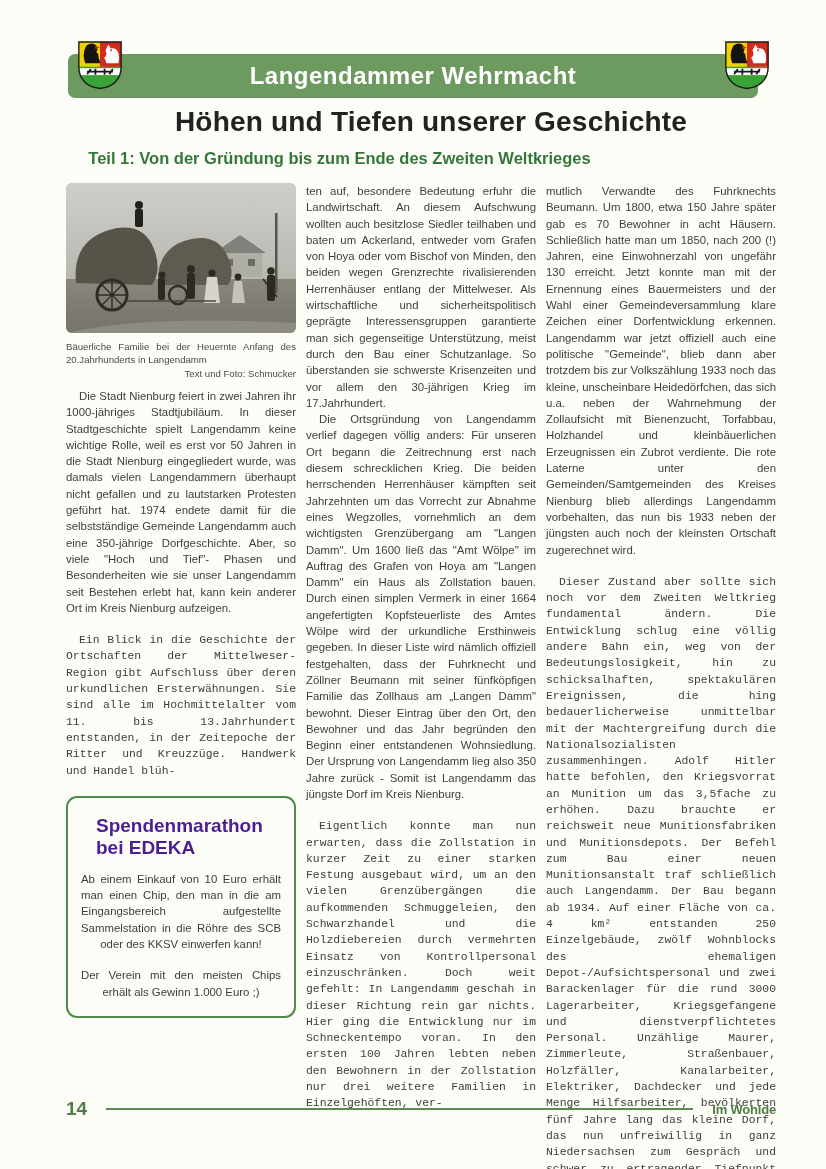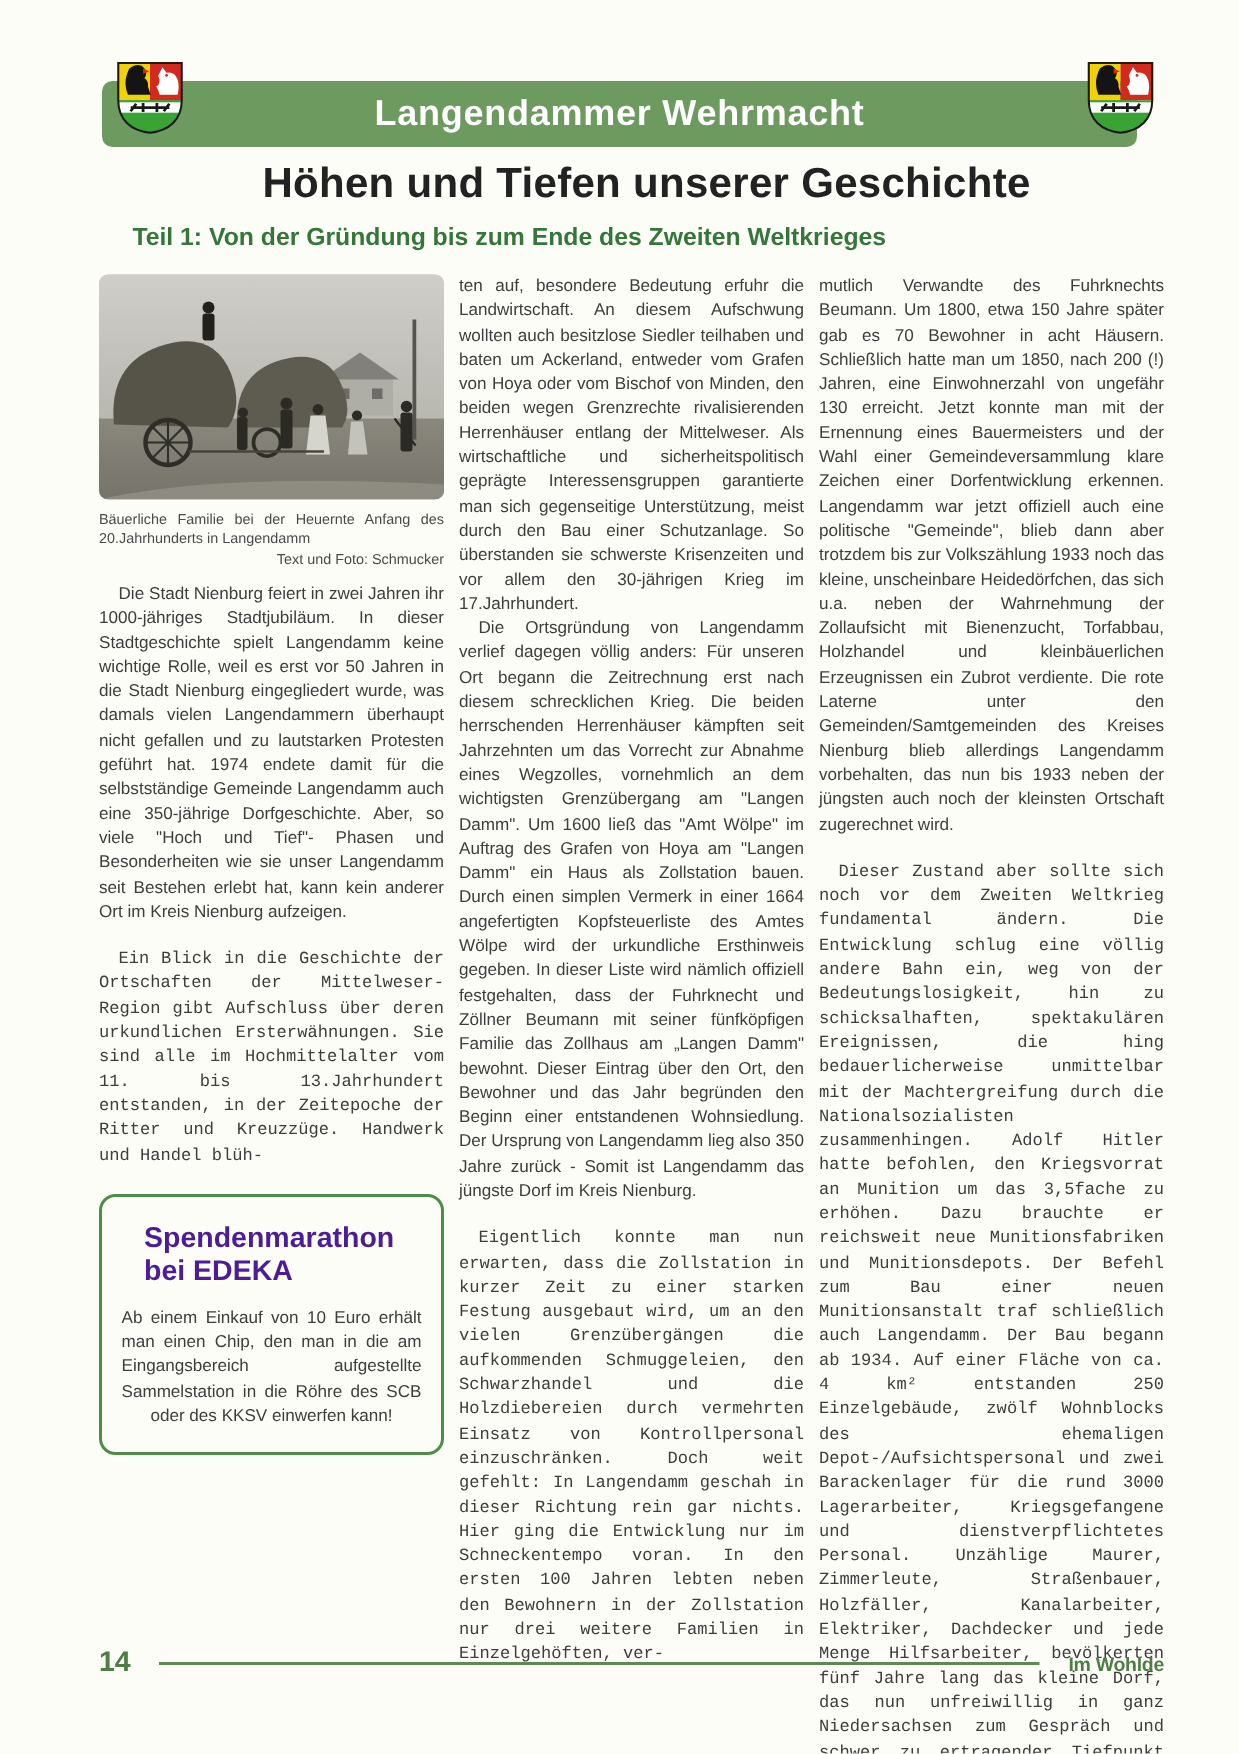--- a/index.html
+++ b/index.html
@@ -180,20 +180,21 @@
     </div>
     <p class="photo-caption">Bäuerliche Familie bei der Heuernte Anfang des 20.Jahrhunderts in Langendamm</p>
     <p class="photo-credit">Text und Foto: Schmucker</p>
 
     <p class="body-text indent first-par">Die Stadt Nienburg feiert in zwei Jahren ihr 1000-jähriges Stadtjubiläum. In dieser Stadtgeschichte spielt Langendamm keine wichtige Rolle, weil es erst vor 50 Jahren in die Stadt Nienburg eingegliedert wurde, was damals vielen Langendammern überhaupt nicht gefallen und zu lautstarken Protesten geführt hat. 1974 endete damit für die selbstständige Gemeinde Langendamm auch eine 350-jährige Dorfgeschichte. Aber, so viele "Hoch und Tief"- Phasen und Besonderheiten wie sie unser Langendamm seit Bestehen erlebt hat, kann kein anderer Ort im Kreis Nienburg aufzeigen.</p>
     <p class="body-text indent gap">Ein Blick in die Geschichte der Ortschaften der Mittelweser-Region gibt Aufschluss über deren urkundlichen Ersterwähnungen. Sie sind alle im Hochmittelalter vom 11. bis 13.Jahrhundert entstanden, in der Zeitepoche der Ritter und Kreuzzüge. Handwerk und Handel blüh-</p>
 
     <div class="infobox">
       <div class="infobox-title">Spendenmarathon bei EDEKA</div>
       <p class="body-text">Ab einem Einkauf von 10 Euro erhält man einen Chip, den man in die am Eingangsbereich aufgestellte Sammelstation in die Röhre des SCB oder des KKSV einwerfen kann!</p>
+      <p class="body-text">Der Verein mit den meisten Chips erhält als Gewinn 1.000 Euro ;)</p>
     </div>
   </div>
 
   <div class="col">
     <p class="body-text">ten auf, besondere Bedeutung erfuhr die Landwirtschaft. An diesem Aufschwung wollten auch besitzlose Siedler teilhaben und baten um Ackerland, entweder vom Grafen von Hoya oder vom Bischof von Minden, den beiden wegen Grenzrechte rivalisierenden Herrenhäuser entlang der Mittelweser. Als wirtschaftliche und sicherheitspolitisch geprägte Interessensgruppen garantierte man sich gegenseitige Unterstützung, meist durch den Bau einer Schutzanlage. So überstanden sie schwerste Krisenzeiten und vor allem den 30-jährigen Krieg im 17.Jahrhundert.</p>
     <p class="body-text indent">Die Ortsgründung von Langendamm verlief dagegen völlig anders: Für unseren Ort begann die Zeitrechnung erst nach diesem schrecklichen Krieg. Die beiden herrschenden Herrenhäuser kämpften seit Jahrzehnten um das Vorrecht zur Abnahme eines Wegzolles, vornehmlich an dem wichtigsten Grenzübergang am "Langen Damm". Um 1600 ließ das "Amt Wölpe" im Auftrag des Grafen von Hoya am "Langen Damm" ein Haus als Zollstation bauen. Durch einen simplen Vermerk in einer 1664 angefertigten Kopfsteuerliste des Amtes Wölpe wird der urkundliche Ersthinweis gegeben. In dieser Liste wird nämlich offiziell festgehalten, dass der Fuhrknecht und Zöllner Beumann mit seiner fünfköpfigen Familie das Zollhaus am „Langen Damm" bewohnt. Dieser Eintrag über den Ort, den Bewohner und das Jahr begründen den Beginn einer entstandenen Wohnsiedlung. Der Ursprung von Langendamm lieg also 350 Jahre zurück - Somit ist Langendamm das jüngste Dorf im Kreis Nienburg.</p>
     <p class="body-text indent gap">Eigentlich konnte man nun erwarten, dass die Zollstation in kurzer Zeit zu einer starken Festung ausgebaut wird, um an den vielen Grenzübergängen die aufkommenden Schmuggeleien, den Schwarzhandel und die Holzdiebereien durch vermehrten Einsatz von Kontrollpersonal einzuschränken. Doch weit gefehlt: In Langendamm geschah in dieser Richtung rein gar nichts. Hier ging die Entwicklung nur im Schneckentempo voran. In den ersten 100 Jahren lebten neben den Bewohnern in der Zollstation nur drei weitere Familien in Einzelgehöften, ver-</p>
   </div>
 
   <div class="col">

